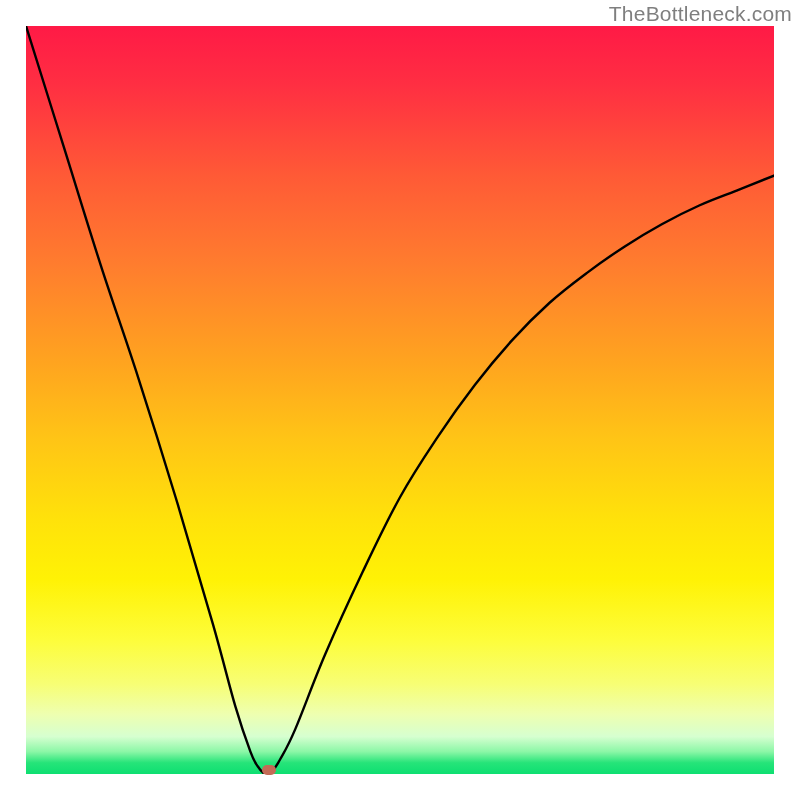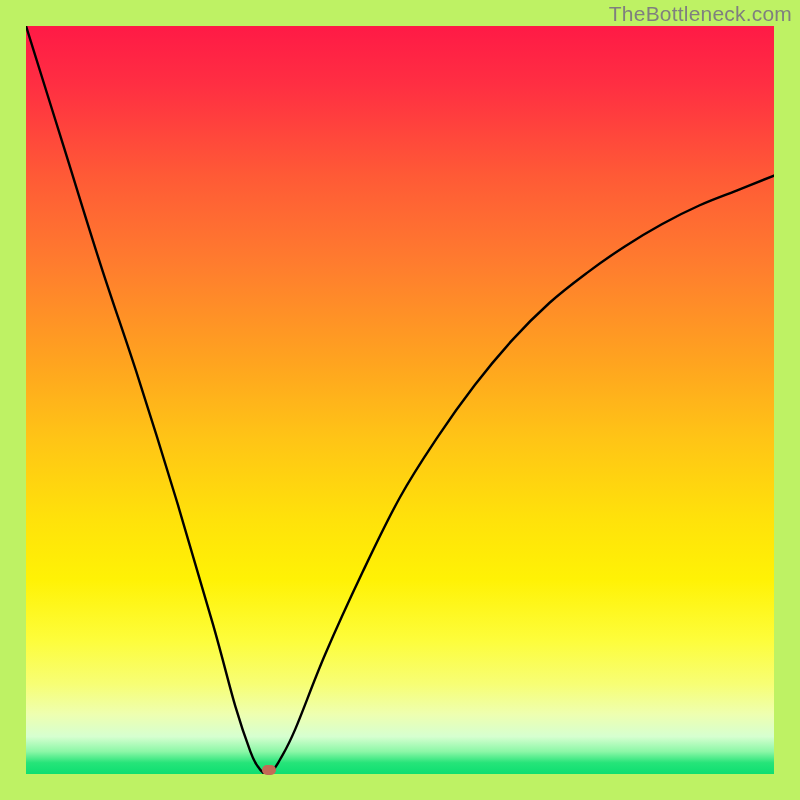--- a/index.html
+++ b/index.html
@@ -1,21 +1,21 @@
 <!DOCTYPE html>
 <html><head>
 <meta charset="utf-8">
 <style>
   * { margin: 0; padding: 0; box-sizing: border-box; }
   html, body { width: 800px; height: 800px; overflow: hidden; background: #000; font-family: Arial, Helvetica, sans-serif; }
   .frame {
     position: absolute;
     left: 0; top: 0;
     width: 800px; height: 800px;
-    background: #bef264;
+    background: #ffffff;
   }
   .plot {
     position: absolute;
     left: 26px;
     top: 26px;
     width: 748px;
     height: 748px;
     background: linear-gradient(to bottom,
       #ff1a46 0%,
       #ff2f42 8%,

